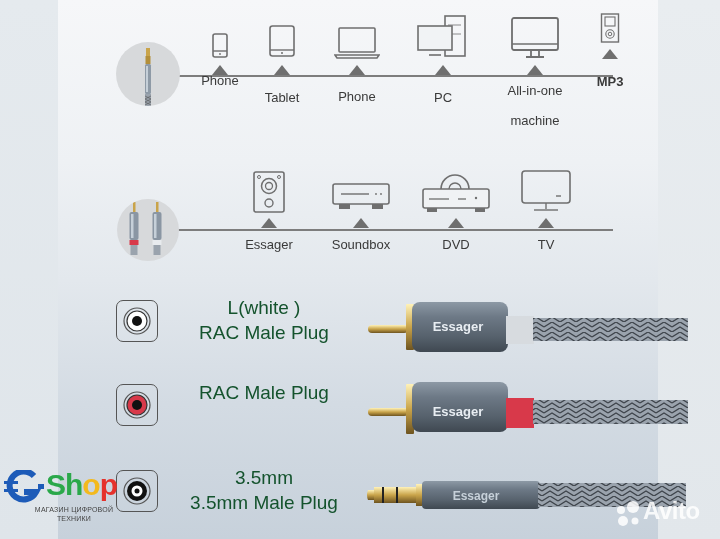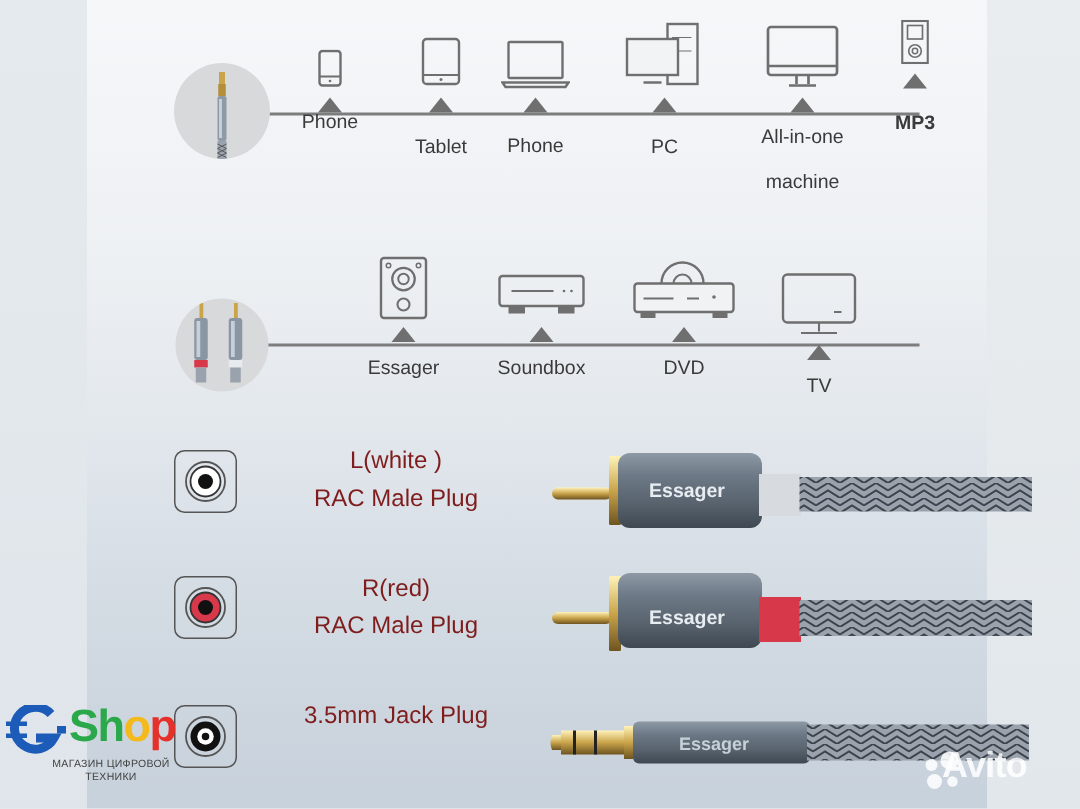--- a/index.html
+++ b/index.html
@@ -45,21 +45,21 @@
 
   
   .socket {
     position: absolute; width: 42px; height: 42px;
     border: 1.5px solid #555; border-radius: 7px;
     display: flex; align-items: center; justify-content: center;
   }
   .plug-text {
     position: absolute; text-align: center; width: 200px;
     font-family: "Liberation Sans", sans-serif;
-    font-size: 16px; line-height: 25px; color: #7f1d1d;
+    font-size: 19px; line-height: 25px; color: #14532d;
   }
 
   .avito {
     position: absolute; left: 615px; top: 497px;
     color: rgba(255,255,255,0.85); font-family: "Liberation Sans", sans-serif;
     font-weight: bold; font-size: 24px; letter-spacing: -0.5px;
   }
   .avito-dots { position: absolute; left: 615px; top: 500px; }
 
   .gshop { position: absolute; left: 4px; top: 468px; width: 120px; height: 60px; }
@@ -96,21 +96,21 @@
   <div class="device" style="left:200px; top:20px; width:40px; height:100px;">
     <svg class="icon" style="top:13px" width="18" height="26" viewBox="0 0 18 26">
       <rect x="2" y="1" width="14" height="23" rx="2" fill="none" stroke="#6f6f6f" stroke-width="1.6"></rect>
       <line x1="2" y1="18" x2="16" y2="18" stroke="#6f6f6f" stroke-width="1.4"></line>
       <circle cx="9" cy="21" r="0.9" fill="#6f6f6f"></circle>
     </svg>
     <div class="tri" style="top:45px"></div>
     <div class="label" style="top:54px">Phone</div>
   </div>
 
-  <div class="device" style="left:262px; top:20px; width:40px; height:100px;margin-left:12px;">
+  <div class="device" style="left:262px; top:20px; width:40px; height:100px;">
     <svg class="icon" style="top:4px" width="28" height="34" viewBox="0 0 28 34">
       <rect x="2" y="2" width="24" height="30" rx="2.5" fill="none" stroke="#6f6f6f" stroke-width="1.6"></rect>
       <line x1="2" y1="26" x2="26" y2="26" stroke="#6f6f6f" stroke-width="1.4"></line>
       <circle cx="14" cy="29" r="1" fill="#6f6f6f"></circle>
     </svg>
     <div class="tri" style="top:45px"></div>
     <div class="label" style="top:71px">Tablet</div>
   </div>
 
   <div class="device" style="left:334px; top:20px; width:46px; height:100px;">
@@ -208,21 +208,21 @@
       <line x1="8" y1="27" x2="28" y2="27" stroke="#6f6f6f" stroke-width="1.3"></line>
       <line x1="37" y1="27" x2="45" y2="27" stroke="#6f6f6f" stroke-width="1.3"></line>
       <circle cx="55" cy="26" r="1.2" fill="#6f6f6f"></circle>
       <rect x="6" y="36" width="10" height="4" fill="#6f6f6f"></rect>
       <rect x="54" y="36" width="10" height="4" fill="#6f6f6f"></rect>
     </svg>
     <div class="tri" style="top:53px"></div>
     <div class="label" style="top:73px">DVD</div>
   </div>
 
-  <div class="device" style="left:526px; top:177px; width:40px; height:100px;">
+  <div class="device" style="left:526px; top:165px; width:40px; height:100px;">
     <svg class="icon" style="top:4px" width="52" height="44" viewBox="0 0 52 44">
       <rect x="2" y="2" width="48" height="32" rx="3" fill="none" stroke="#6f6f6f" stroke-width="1.6"></rect>
       <line x1="36" y1="27" x2="41" y2="27" stroke="#6f6f6f" stroke-width="1.4"></line>
       <line x1="26" y1="34" x2="26" y2="40" stroke="#6f6f6f" stroke-width="1.4"></line>
       <line x1="14" y1="41" x2="38" y2="41" stroke="#6f6f6f" stroke-width="1.4"></line>
     </svg>
     <div class="tri" style="top:53px"></div>
     <div class="label" style="top:73px">TV</div>
   </div>
 </div>
@@ -268,21 +268,20 @@
 
 <div>
   <div class="socket" style="left:116px; top:384px;">
     <svg width="30" height="30" viewBox="0 0 30 30">
       <circle cx="15" cy="15" r="13" fill="none" stroke="#555" stroke-width="1.2"></circle>
       <circle cx="15" cy="15" r="10" fill="#d8394a" stroke="#333" stroke-width="1.2"></circle>
       <circle cx="15" cy="15" r="5" fill="#111"></circle>
     </svg>
   </div>
   <div class="plug-text" style="left:164px; top:380px;">
-    <div>R(red)</div>
     <div>RAC Male Plug</div>
   </div>
   <svg style="position:absolute; left:368px; top:378px;" width="320" height="60" viewBox="0 0 320 60">
     <rect x="0" y="30" width="40" height="8" rx="4" fill="url(#goldg)"></rect>
     <rect x="38" y="6" width="8" height="50" rx="1" fill="url(#goldg)"></rect>
     <rect x="44" y="4" width="96" height="50" rx="8" fill="url(#metal)"></rect>
     <text x="90" y="38" text-anchor="middle" fill="#e8edf2" font-family="Liberation Sans, sans-serif" font-size="13" font-weight="bold">Essager</text>
     <rect x="138" y="20" width="28" height="30" fill="#d8394a"></rect>
     <rect x="165" y="22" width="155" height="24" fill="url(#braid)"></rect>
   </svg>
@@ -291,21 +290,22 @@
 <div>
   <div class="socket" style="left:116px; top:470px;">
     <svg width="30" height="30" viewBox="0 0 30 30">
       <circle cx="15" cy="15" r="13" fill="none" stroke="#555" stroke-width="1.2"></circle>
       <circle cx="15" cy="15" r="10" fill="#111"></circle>
       <circle cx="15" cy="15" r="5.5" fill="#fff"></circle>
       <circle cx="15" cy="15" r="2.5" fill="#111"></circle>
     </svg>
   </div>
   <div class="plug-text" style="left:164px; top:465px;">
-    <div>3.5mm Jack Plug</div>
+    <div>3.5mm</div>
+    <div>3.5mm Male Plug</div>
   </div>
   <svg style="position:absolute; left:366px; top:476px;" width="320" height="40" viewBox="0 0 320 40">
     <path d="M2 14 q-2 5 0 10 h8 v-10 z" fill="url(#goldg)"></path>
     <rect x="8" y="11" width="22" height="16" fill="url(#goldg)"></rect>
     <rect x="16" y="11" width="2" height="16" fill="#222"></rect>
     <rect x="30" y="11" width="20" height="16" fill="url(#goldg)"></rect>
     <rect x="30" y="11" width="2" height="16" fill="#222"></rect>
     <rect x="50" y="8" width="6" height="22" fill="url(#goldg)"></rect>
     <rect x="56" y="5" width="118" height="28" rx="4" fill="url(#metal)"></rect>
     <text x="110" y="24" text-anchor="middle" fill="#c6d0d9" font-family="Liberation Sans, sans-serif" font-size="12" font-weight="bold">Essager</text>
@@ -328,13 +328,13 @@
     <div>ТЕХНИКИ</div>
   </div>
 </div>
 
 <svg class="avito-dots" width="28" height="28" viewBox="0 0 28 28">
   <circle cx="18" cy="7" r="6" fill="rgba(255,255,255,0.85)"></circle>
   <circle cx="6" cy="10" r="4" fill="rgba(255,255,255,0.85)"></circle>
   <circle cx="8" cy="21" r="5" fill="rgba(255,255,255,0.85)"></circle>
   <circle cx="20" cy="21" r="3.5" fill="rgba(255,255,255,0.85)"></circle>
 </svg>
-<div class="avito" style="left:628px;text-align:right;">Avito</div>
+<div class="avito" style="left:643px;text-align:right;">Avito</div>
 
 </body></html>

